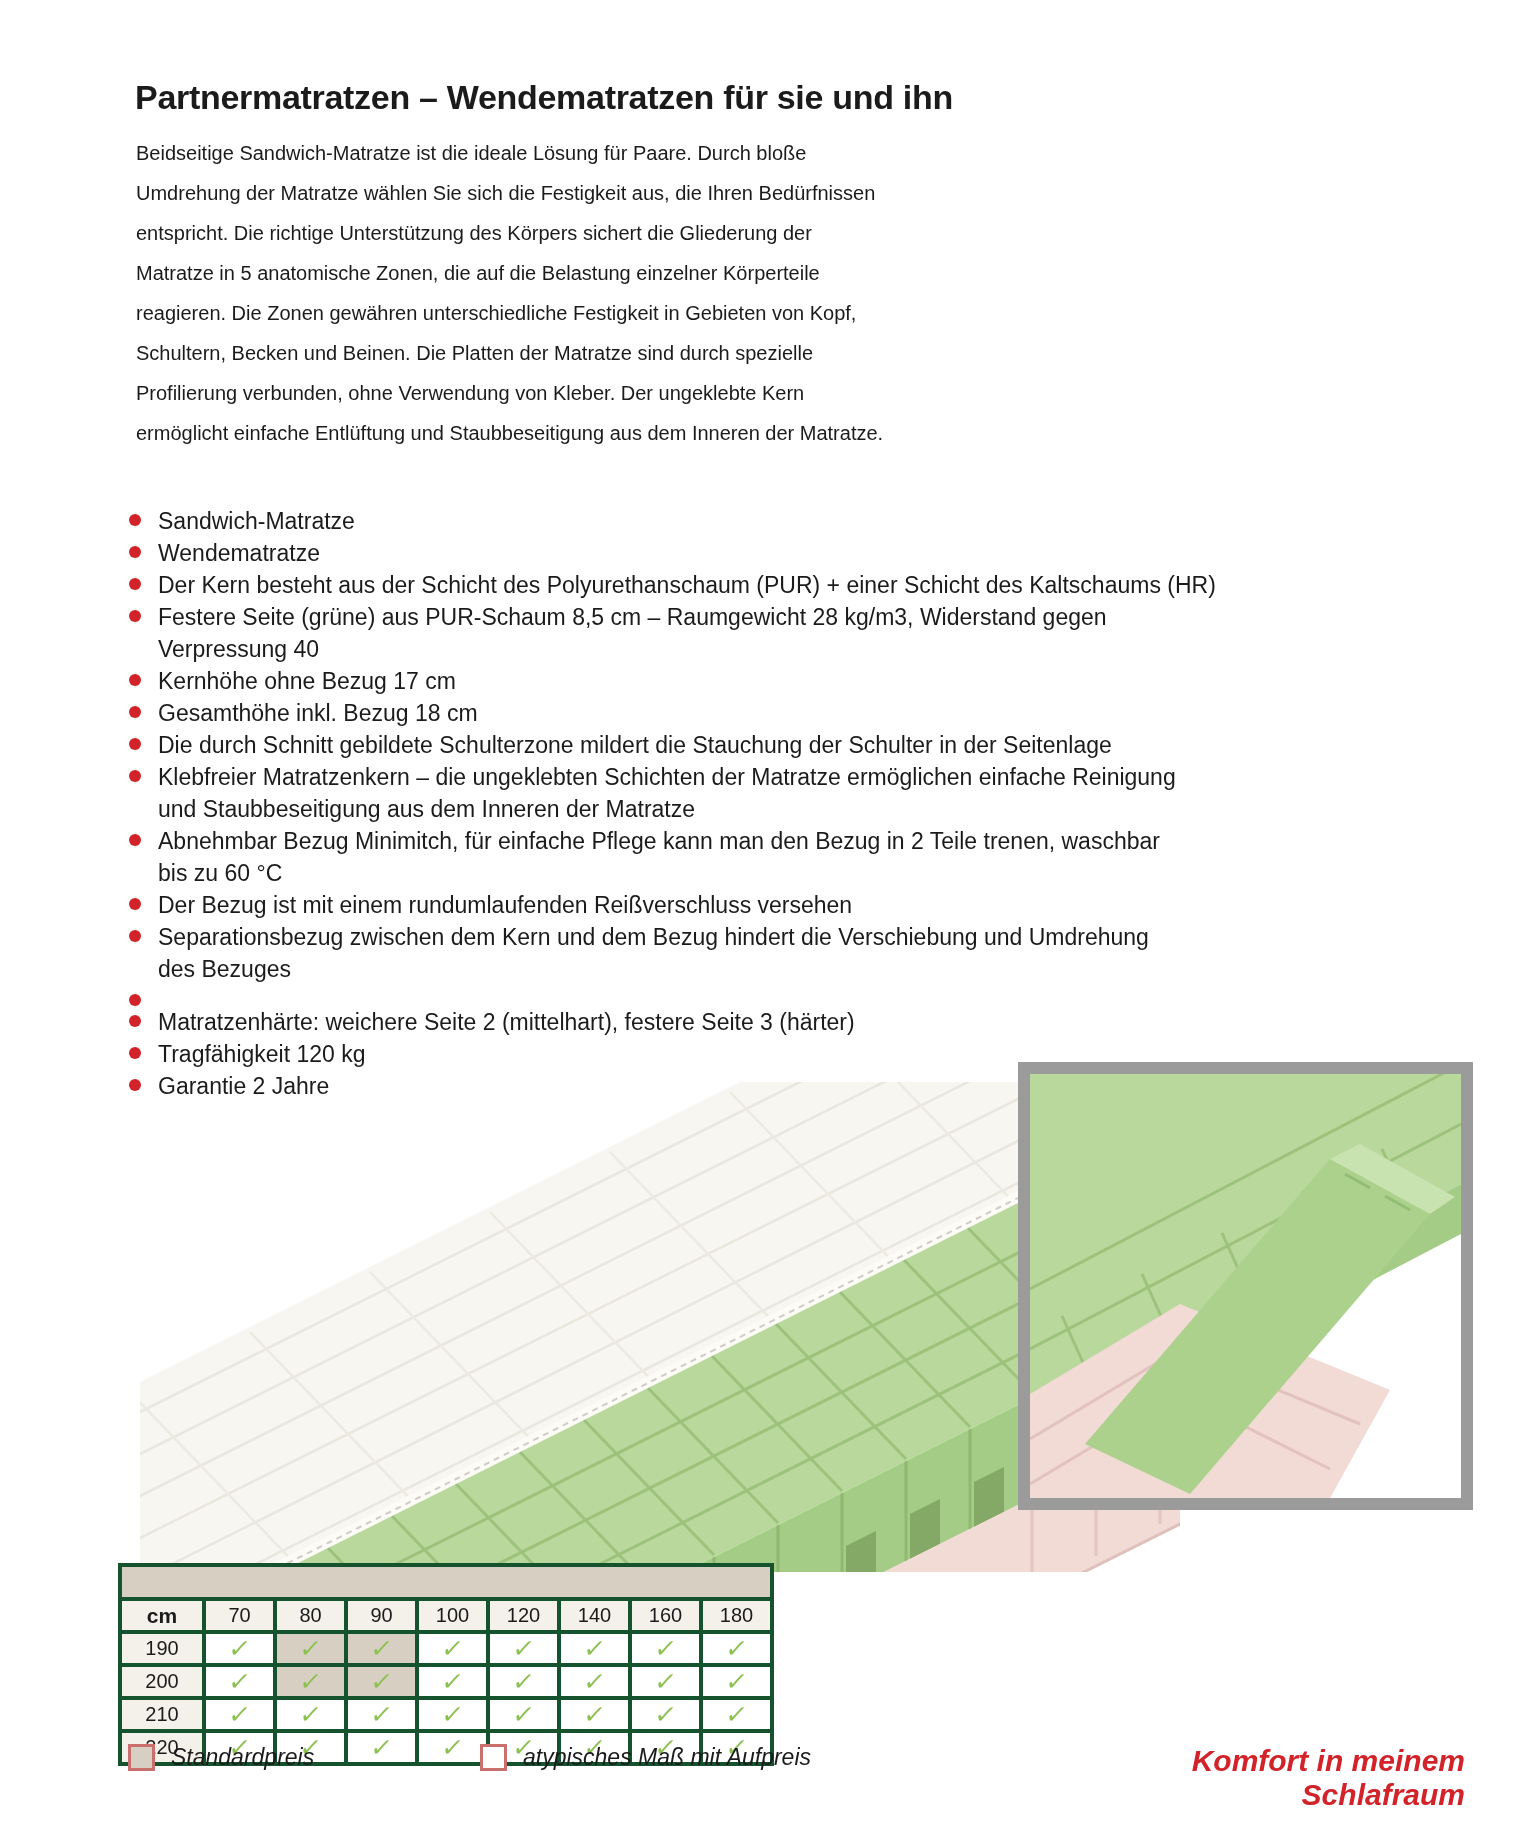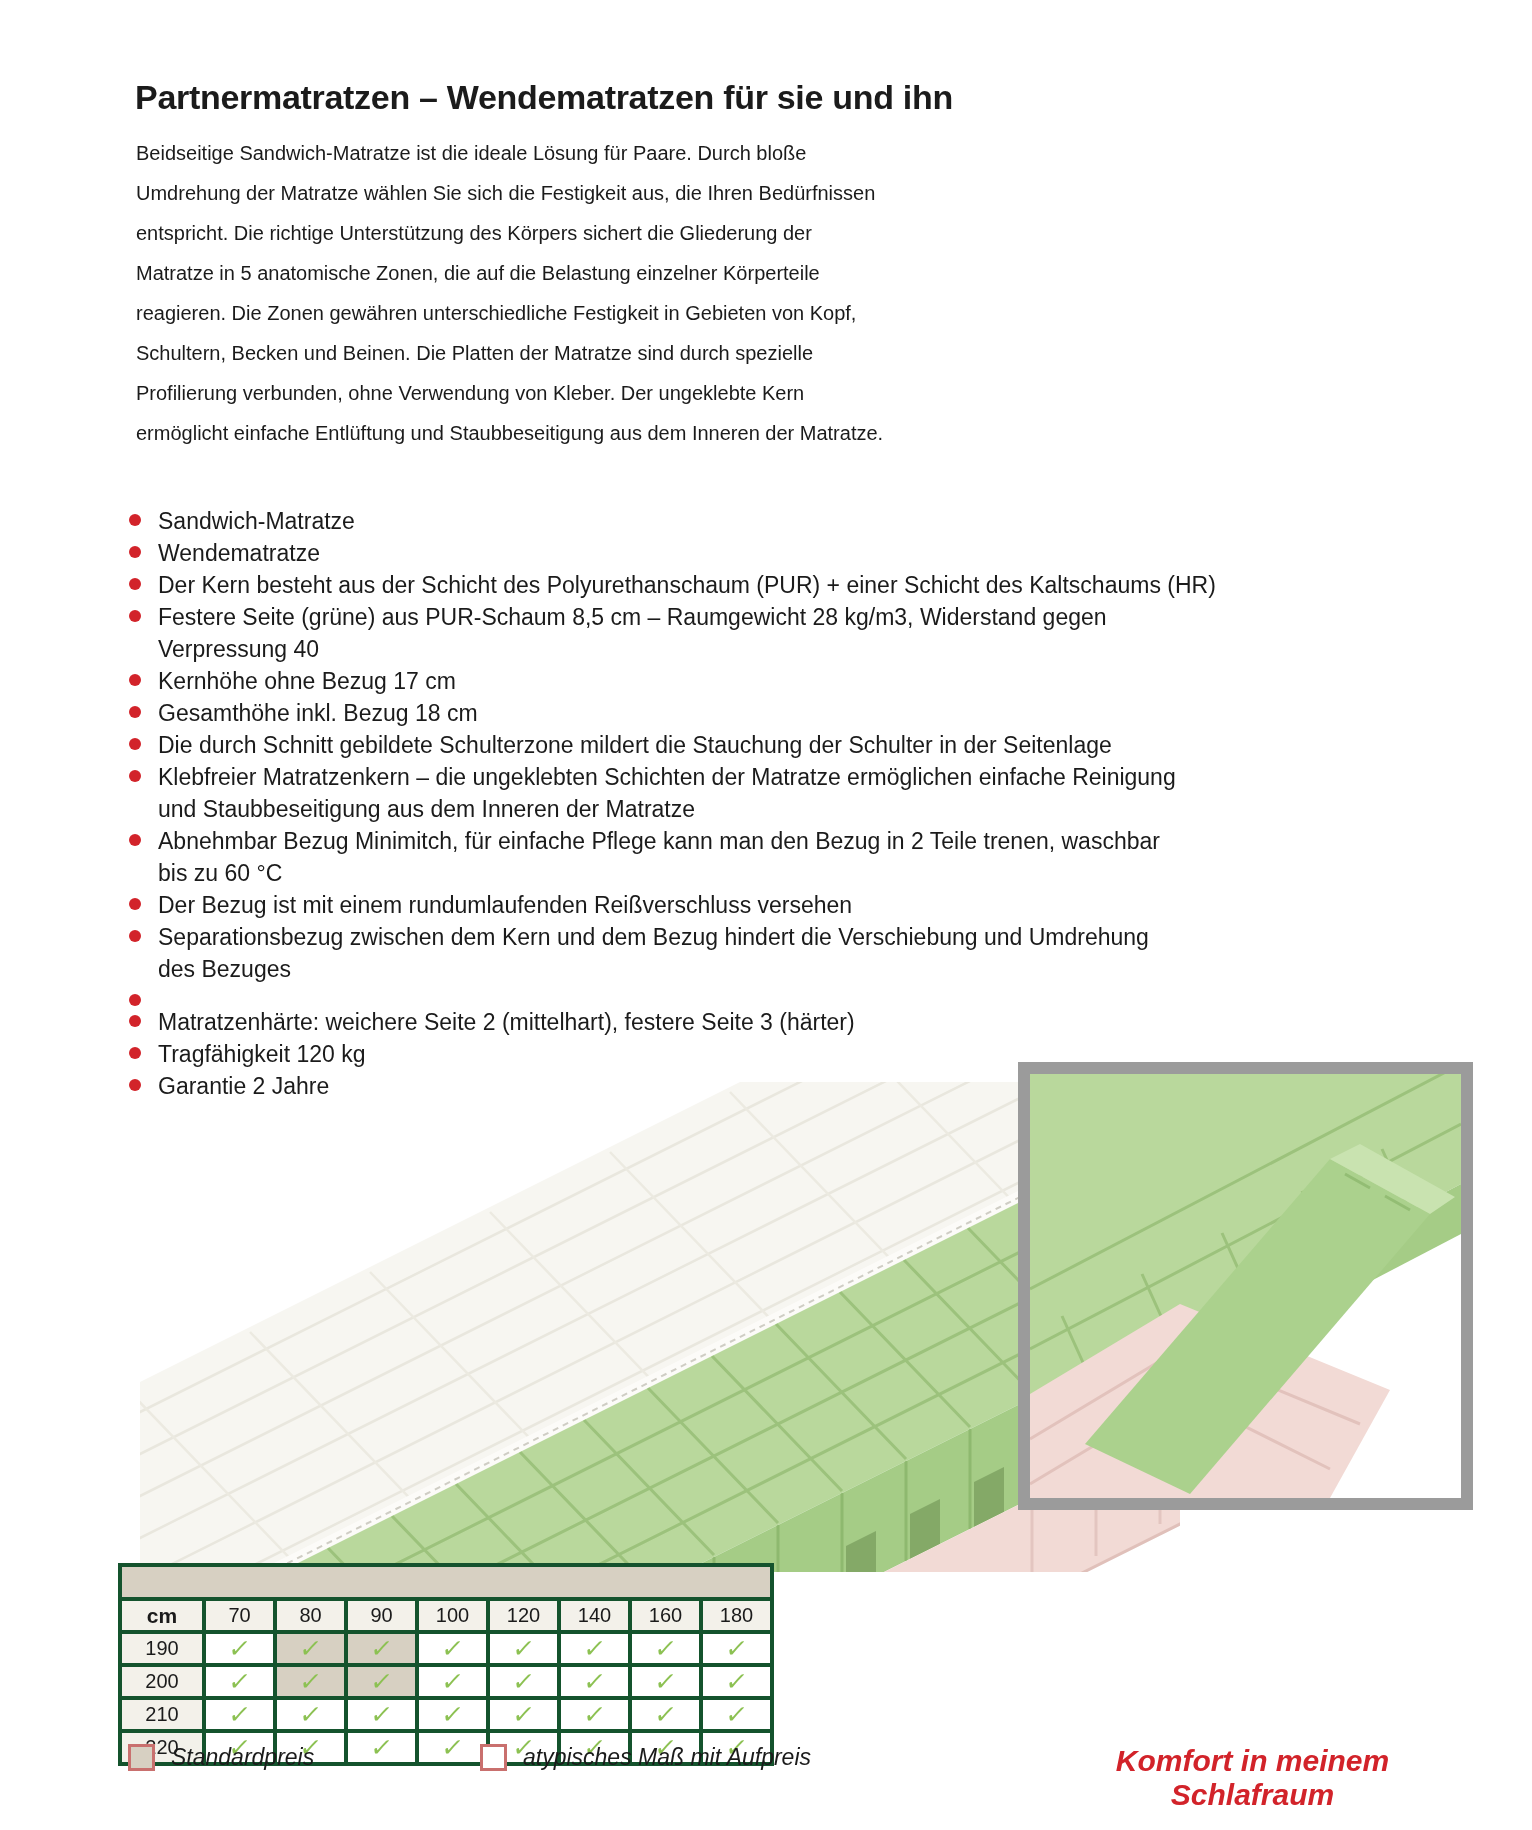--- a/index.html
+++ b/index.html
@@ -42,21 +42,21 @@
   .check{display:inline-block;color:var(--check-green);font-size:25px;font-weight:bold;
     transform:skewX(-10deg);line-height:1;}
   
   .legend-item{position:absolute;top:1744px;display:flex;align-items:center;
     font-size:23px;font-style:italic;}
   .legend-item .swatch{width:21px;height:21px;border:3px solid #c9706e;margin-right:16px;}
   #legend-standard{left:128px;}
   #legend-standard .swatch{background:var(--beige);}
   #legend-atypical{left:480px;}
   #legend-atypical .swatch{background:#fff;}
-  .slogan{position:absolute;left:1040px;top:1744px;width:425px;text-align:center;
+  .slogan{position:absolute;left:1040px;top:1744px;width:425px;text-align:right;
     color:var(--accent-red);font-size:30px;font-weight:bold;font-style:italic;}
 </style>
 </head>
 <body>
 
 <div class="content">
   <h1 class="title">Partnermatratzen – Wendematratzen für sie und ihn</h1>
   <p class="intro">Beidseitige Sandwich-Matratze ist die ideale Lösung für Paare. Durch bloße
 Umdrehung der Matratze wählen Sie sich die Festigkeit aus, die Ihren Bedürfnissen
 entspricht. Die richtige Unterstützung des Körpers sichert die Gliederung der

